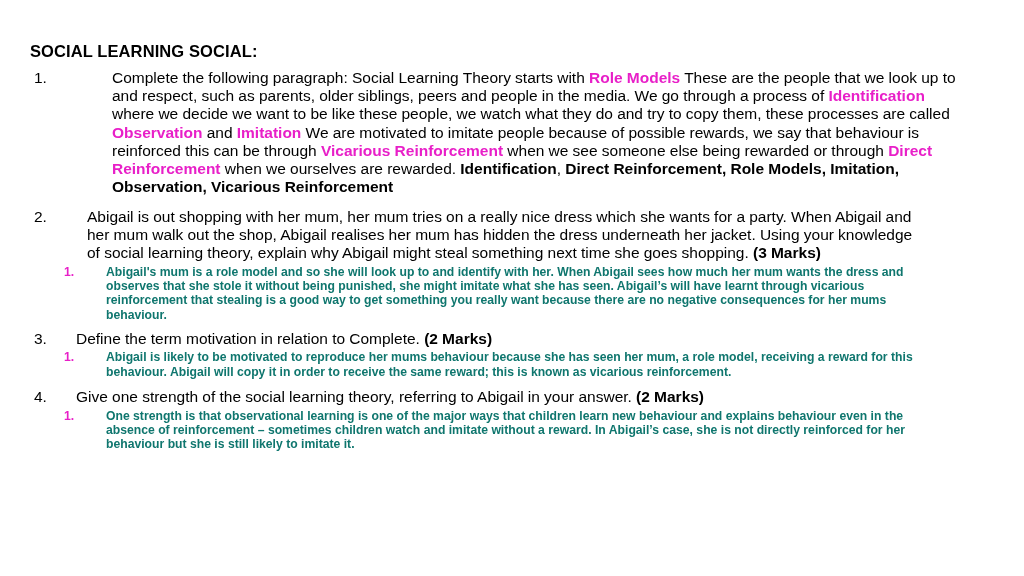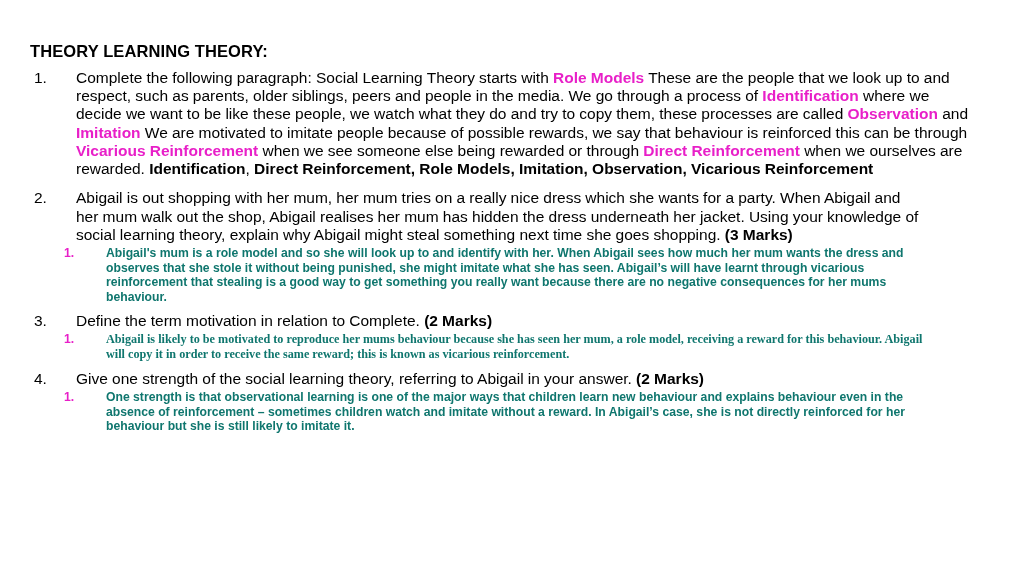--- a/index.html
+++ b/index.html
@@ -94,32 +94,32 @@
 
   
   #q1 { margin-bottom: 11px; }
   #q2 { margin-bottom: 2px; }
   #a2 { margin-bottom: 8px; }
   #q3 { margin-bottom: 1px; }
   #a3 { margin-bottom: 9px; }
   #q4 { margin-bottom: 1px; }
   #a4 { margin-bottom: 0; }
 
-  #q1 .qbody { padding-right: 28px; }
-  #q2 .qbody { padding-right: 76px; }
+  #q1 .qbody { padding-right: 28px; margin-left: 36px; }
+  #q2 .qbody { padding-right: 76px; margin-left: 11px; }
   #a2 .abody { padding-right: 64px; }
-  #a3 .abody { padding-right: 60px; font-family: Liberation Serif, serif; }
+  #a3 .abody { padding-right: 60px; }
   #a4 .abody { padding-right: 78px; }
 </style>
 </head>
 <body>
 
 <div id="slide">
 
-  <h1 class="slide-title">THEORY LEARNING THEORY:</h1>
+  <h1 class="slide-title">SOCIAL LEARNING SOCIAL:</h1>
 
   <div class="qitem" id="q1">
     <div class="qnum">1.</div>
     <div class="qbody"><span>Complete the following paragraph: Social Learning Theory starts with </span><span class="hl">Role Models</span><span> These are the people that we look up to and respect, such as parents, older siblings, peers and people in the media. We go through a process of </span><span class="hl">Identification</span><span> where we decide we want to be like these people, we watch what they do and try to copy them, these processes are called </span><span class="hl">Observation</span><span> and </span><span class="hl">Imitation</span><span> We are motivated to imitate people because of possible rewards, we say that behaviour is reinforced this can be through </span><span class="hl">Vicarious Reinforcement</span><span> when we see someone else being rewarded or through </span><span class="hl">Direct Reinforcement</span><span> when we ourselves are rewarded. </span><span class="bk">Identification</span><span>, </span><span class="bk">Direct Reinforcement, Role Models, Imitation, Observation, Vicarious Reinforcement</span></div>
   </div>
 
   <div class="qitem" id="q2">
     <div class="qnum">2.</div>
     <div class="qbody"><span>Abigail is out shopping with her mum, her mum tries on a really nice dress which she wants for a party. When Abigail and her mum walk out the shop, Abigail realises her mum has hidden the dress underneath her jacket. Using your knowledge of social learning theory, explain why Abigail might steal something next time she goes shopping. </span><span class="bk">(3 Marks)</span></div>
   </div>

